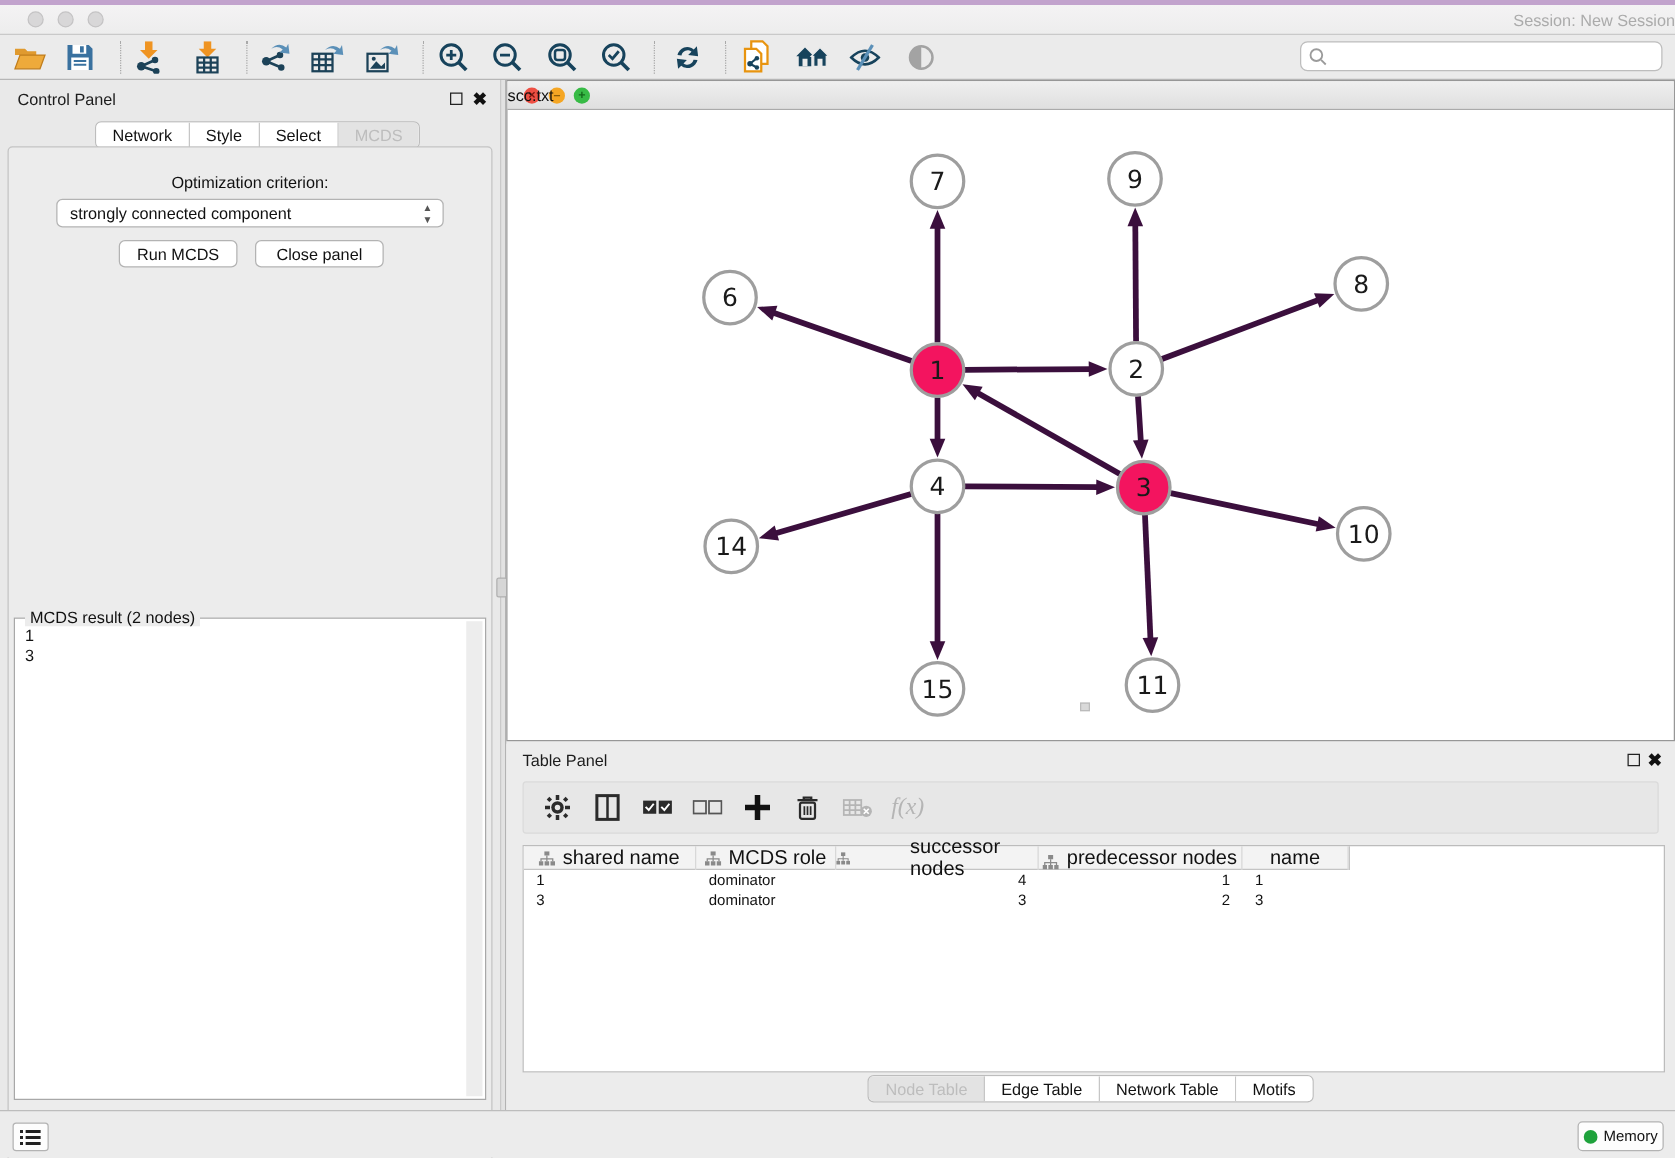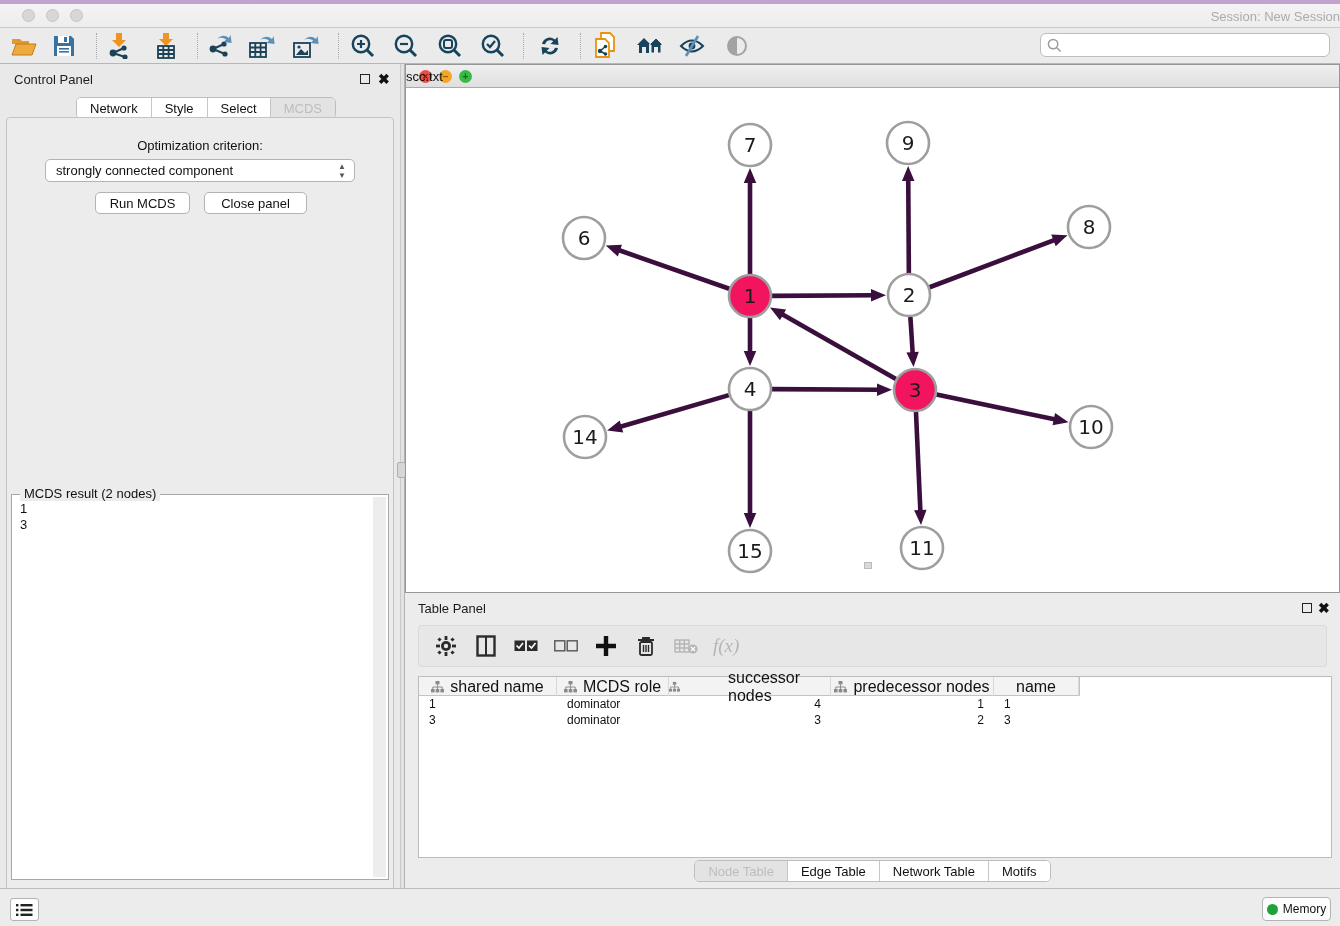--- a/index.html
+++ b/index.html
@@ -409,21 +409,21 @@
             <g fill="#8a8a8a">
               <rect x="4.5" y="0" width="4" height="3.4"></rect>
               <rect x="0" y="8" width="3.6" height="3.4"></rect>
               <rect x="4.7" y="8" width="3.6" height="3.4"></rect>
               <rect x="9.4" y="8" width="3.6" height="3.4"></rect>
             </g>
             <path d="M6.5 3.4 v2.4 M1.8 8 v-2 h9.4 v2 M6.5 5.8 v2.2" stroke="#8a8a8a" stroke-width="1" fill="none"></path>
           </svg>
           <span>successor nodes</span>
         </div>
-        <div class="th" style="width: 163px;">
+        <div class="th" style="width: 163px; align-items: flex-end;">
           <svg width="13" height="12" viewBox="0 0 13 12">
             <g fill="#8a8a8a">
               <rect x="4.5" y="0" width="4" height="3.4"></rect>
               <rect x="0" y="8" width="3.6" height="3.4"></rect>
               <rect x="4.7" y="8" width="3.6" height="3.4"></rect>
               <rect x="9.4" y="8" width="3.6" height="3.4"></rect>
             </g>
             <path d="M6.5 3.4 v2.4 M1.8 8 v-2 h9.4 v2 M6.5 5.8 v2.2" stroke="#8a8a8a" stroke-width="1" fill="none"></path>
           </svg>
           <span>predecessor nodes</span>

